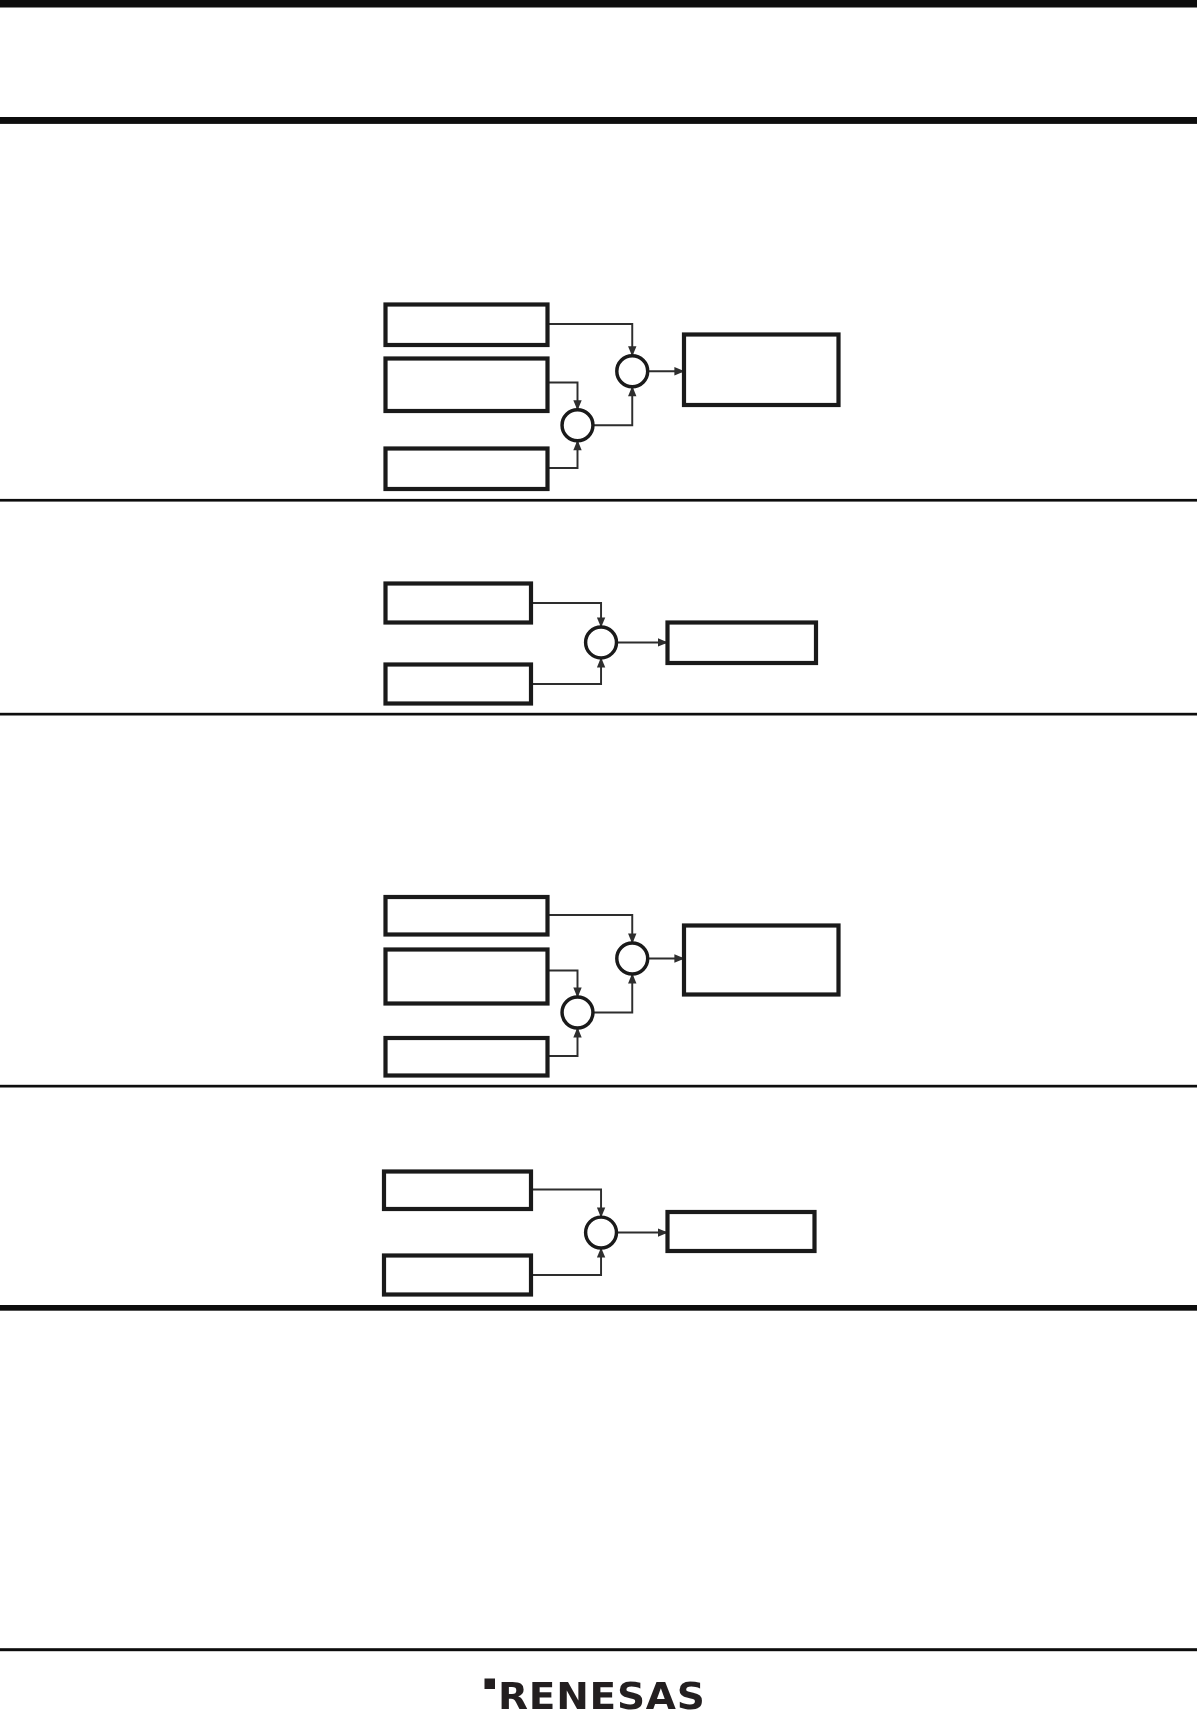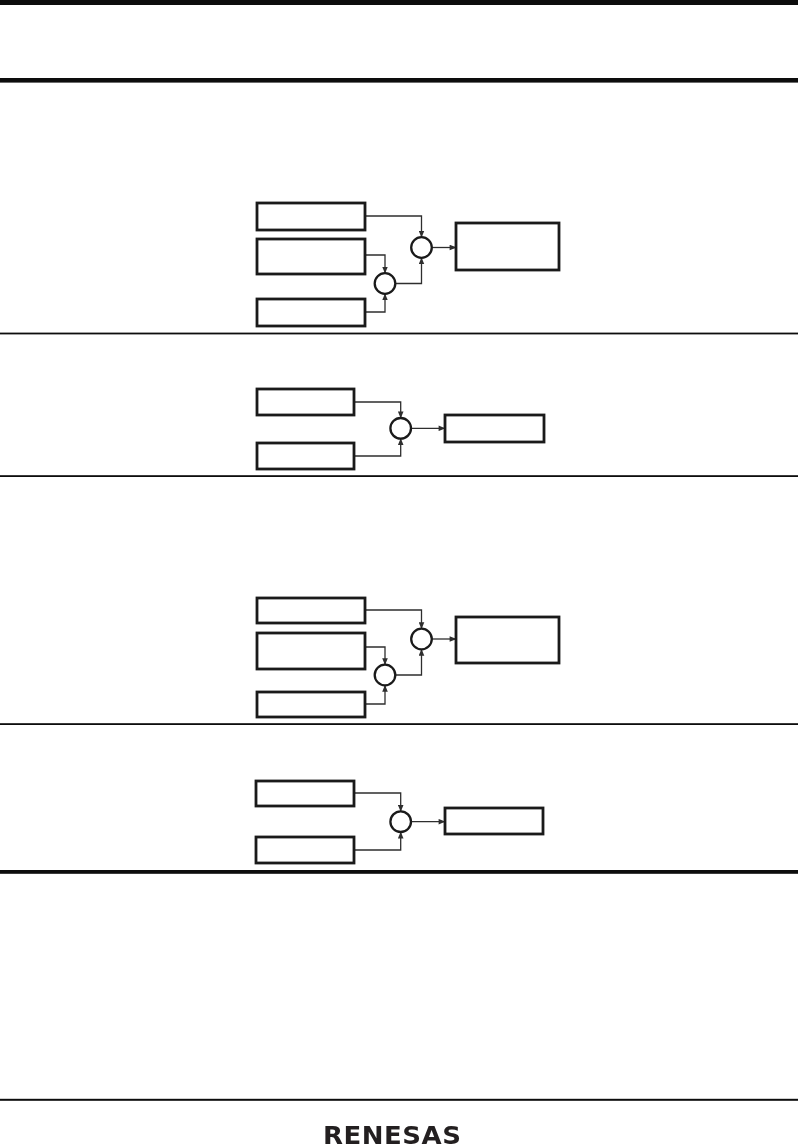--- a/index.html
+++ b/index.html
@@ -11,21 +11,20 @@
     font-family:"DejaVu Sans","Liberation Sans",sans-serif;
   }
   #diagram-svg{position:absolute;left:0;top:0;}
   .logo{
     position:absolute;
     left:323px;top:1119px;
     height:27px;
     display:flex;
     align-items:flex-start;
     gap:2px;
-    flex-direction:column;
   }
   .logo-dot{
     display:block;
     width:7px;height:7px;
     background:#231f20;
     margin-bottom:2px;
   }
   .logo-text{
     font-family:"DejaVu Sans","Liberation Sans",sans-serif;
     font-weight:bold;

